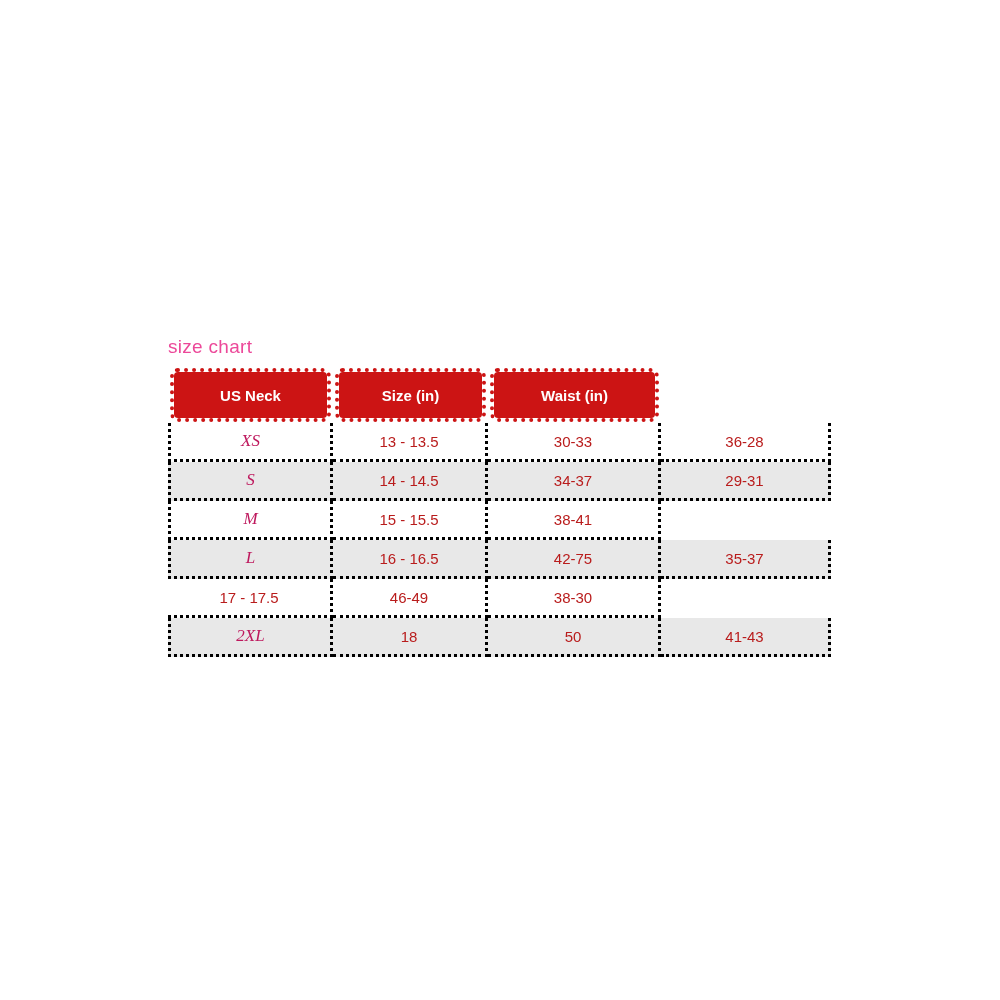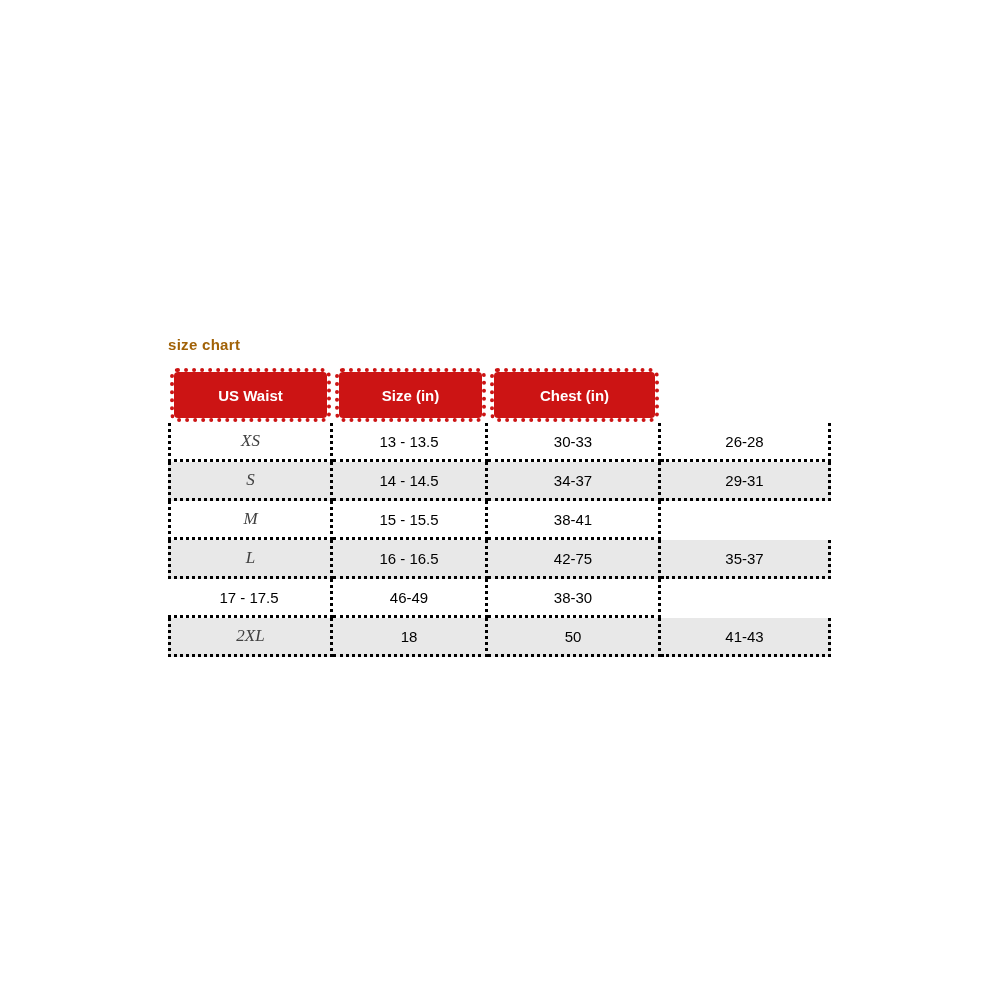--- a/index.html
+++ b/index.html
@@ -12,23 +12,23 @@
     position: relative;
     width: 1000px;
     height: 1000px;
     background: #ffffff;
     overflow: hidden;
   }
   .title {
     position: absolute;
     left: 168px;
     top: 336px;
-    font-size: 15px;
-    font-weight: bold;
-    color: #a16207;
+    font-size: 19px;
+    font-weight: normal;
+    color: #ec4899;
     letter-spacing: 0.3px;
   }
   .size-table {
     position: absolute;
     left: 168px;
     top: 368px;
     width: 663px;
   }
   .thead {
     display: grid;
@@ -59,54 +59,54 @@
     background: #e8e8e8;
   }
   .cell {
     box-sizing: border-box;
     border-right: 3px dotted #000000;
     border-bottom: 3px dotted #000000;
     display: flex;
     align-items: center;
     justify-content: center;
     font-size: 15px;
-    color: #000000;
+    color: #b91c1c;
   }
   .cell.first {
     border-left: 3px dotted #000000;
   }
   .size-cell {
     font-family: "Liberation Serif", serif;
     font-style: italic;
     font-size: 17px;
-    color: #404040;
+    color: #be185d;
   }
 </style>
 </head>
 <body>
 
 <div class="canvas">
 
   <div class="title">size chart</div>
 
   <div class="size-table">
 
     <div class="thead">
-      <div class="hcell">US Waist</div>
+      <div class="hcell">US Neck</div>
       <div class="hcell">Size (in)</div>
-      <div class="hcell">Chest (in)</div>
+      <div class="hcell">Waist (in)</div>
     </div>
 
     <div class="tbody">
 
       <div class="trow">
         <div class="cell first size-cell">XS</div>
         <div class="cell">13 - 13.5</div>
         <div class="cell">30-33</div>
-        <div class="cell">26-28</div>
+        <div class="cell">36-28</div>
       </div>
 
       <div class="trow">
         <div class="cell first size-cell">S</div>
         <div class="cell">14 - 14.5</div>
         <div class="cell">34-37</div>
         <div class="cell">29-31</div>
       </div>
 
       <div class="trow">

